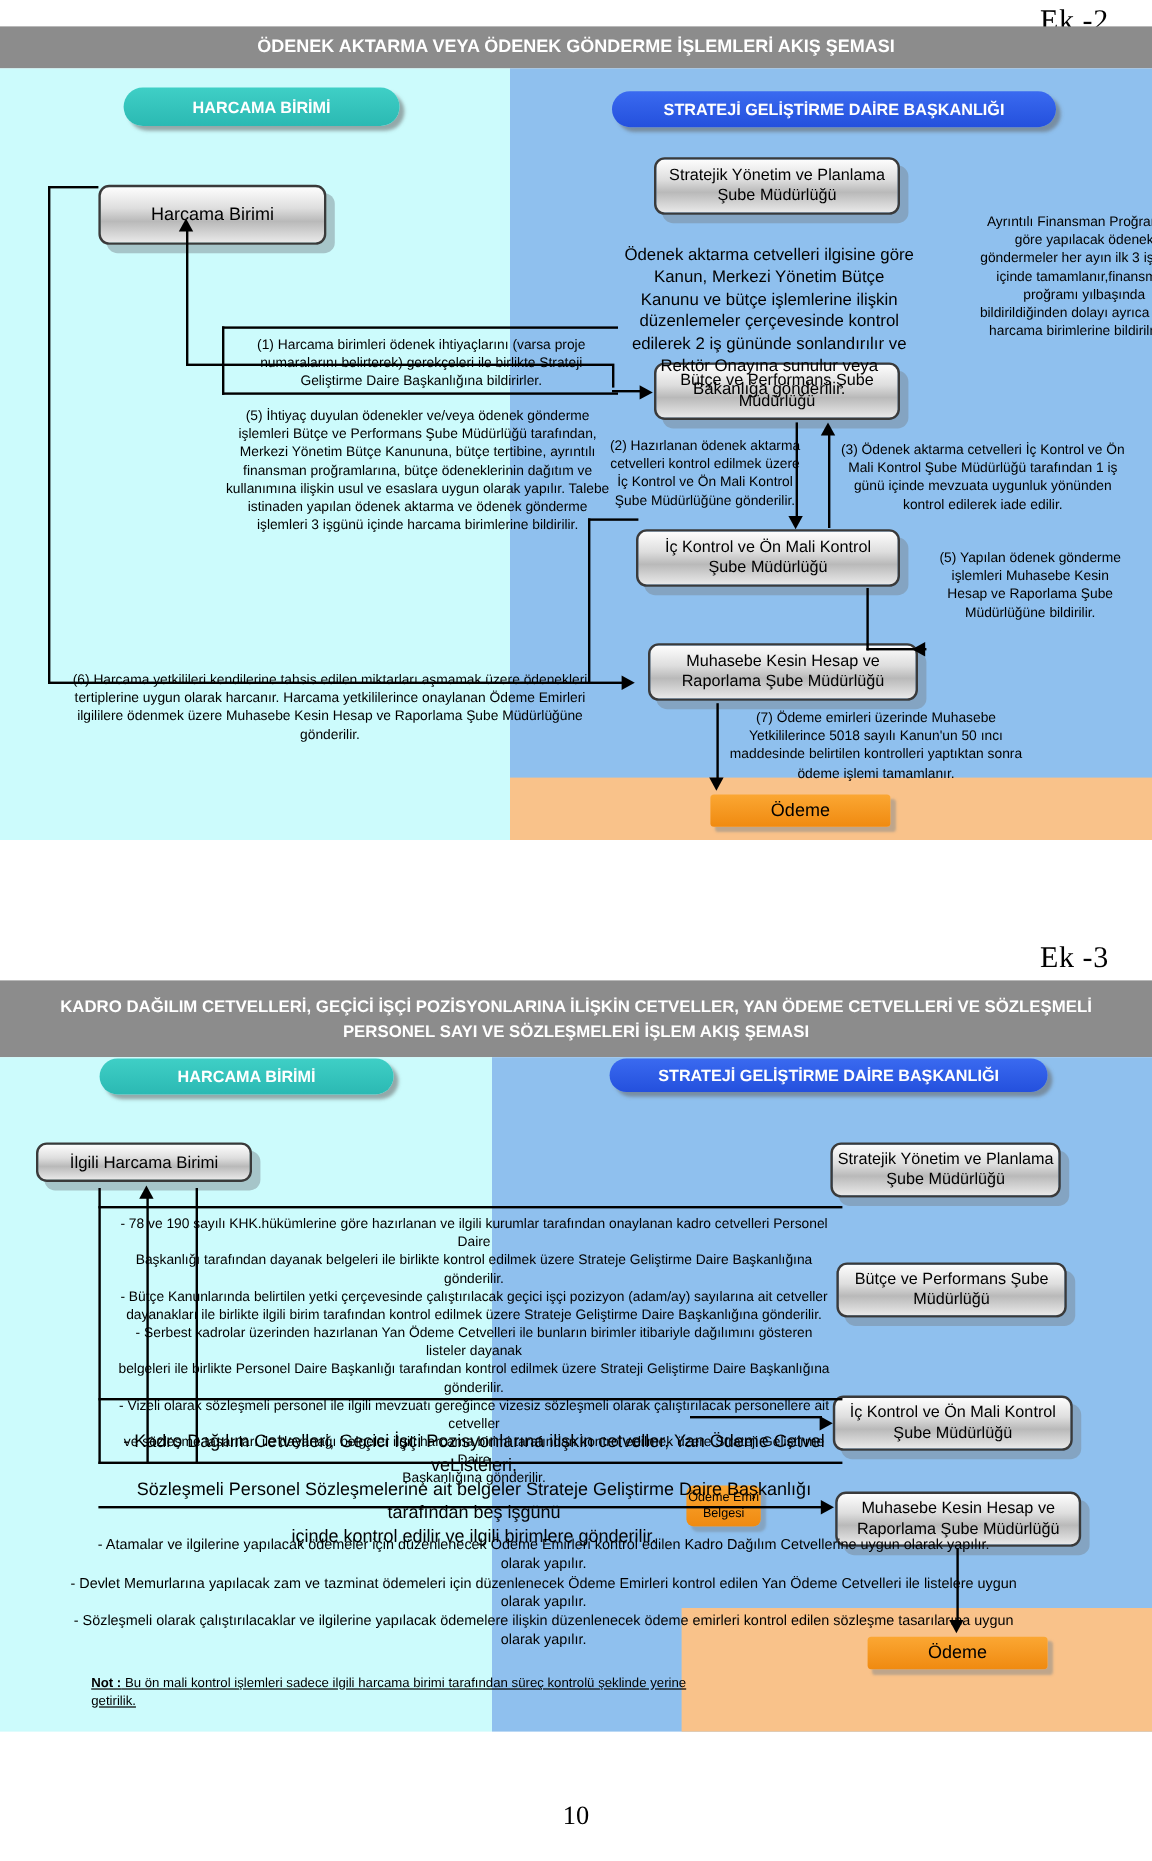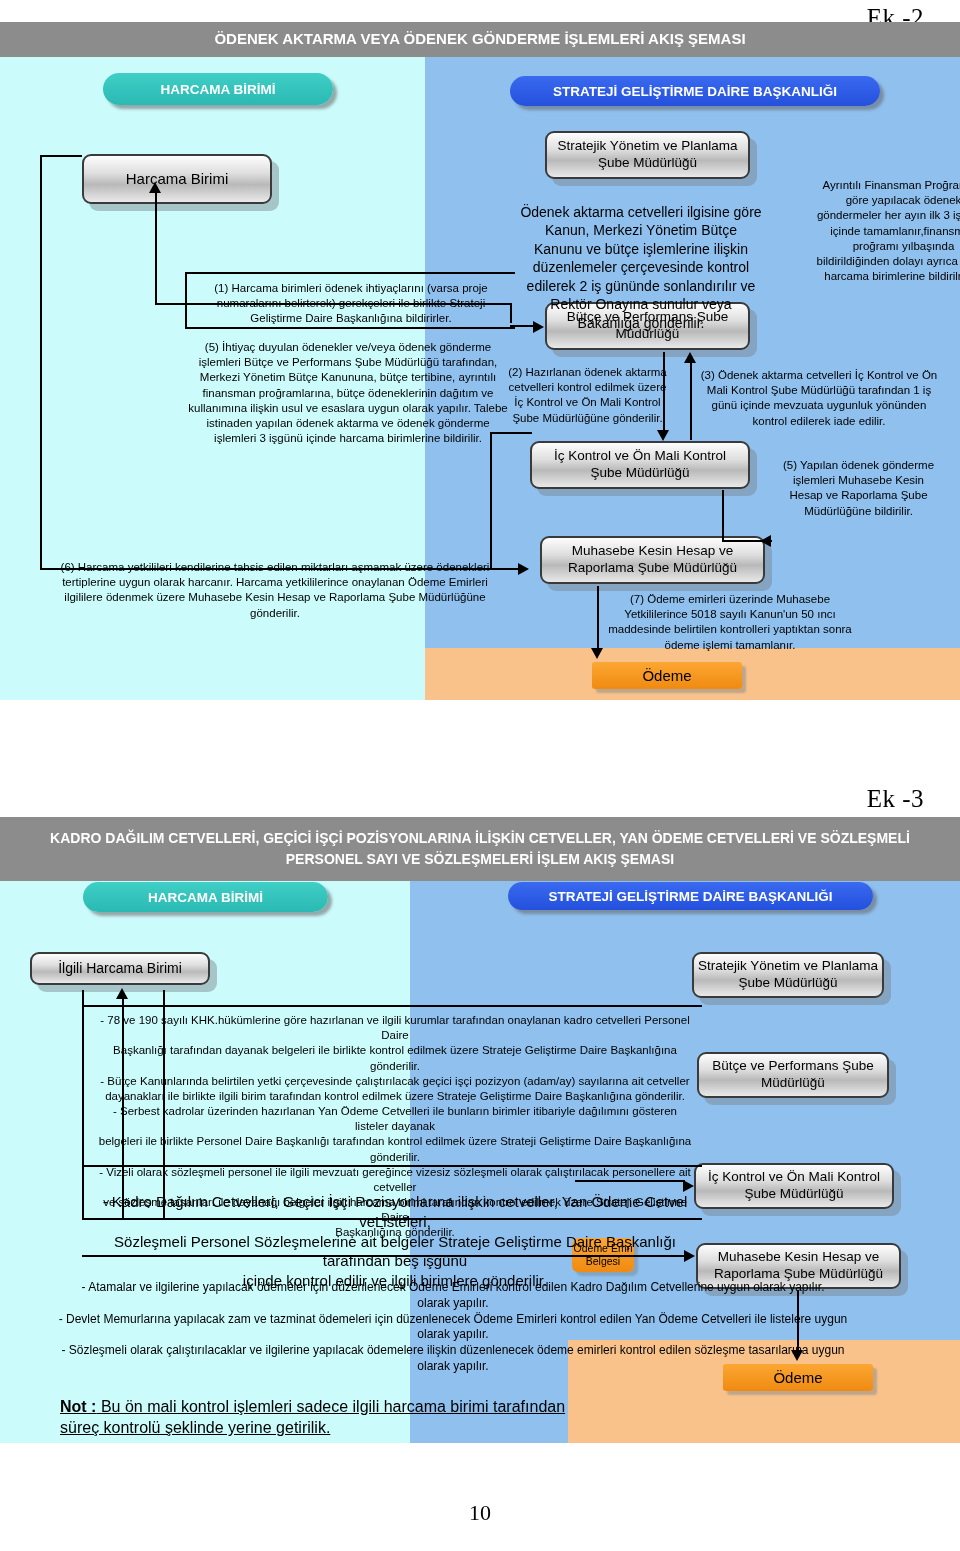--- a/index.html
+++ b/index.html
@@ -289,19 +289,19 @@
 
   <div class="abs note" style="left:48px; top:1280px; width:810px; font-size:12px;">
     <div>- Atamalar ve ilgilerine yapılacak ödemeler için düzenlenecek Ödeme Emirleri kontrol edilen Kadro Dağılım Cetvellerine uygun olarak yapılır.</div>
     <div>olarak yapılır.</div>
     <div>- Devlet Memurlarına yapılacak zam ve tazminat ödemeleri için düzenlenecek Ödeme Emirleri kontrol edilen Yan Ödeme Cetvelleri ile listelere uygun</div>
     <div>olarak yapılır.</div>
     <div>- Sözleşmeli olarak çalıştırılacaklar ve ilgilerine yapılacak ödemelere ilişkin düzenlenecek ödeme emirleri kontrol edilen sözleşme tasarılarına uygun</div>
     <div>olarak yapılır.</div>
   </div>
 
-  <div class="abs note note-left underline-note" style="left:60px; top:1396px; width:520px; font-size:16px;">
+  <div class="abs note note-left underline-note" style="left:76px; top:1396px; width:520px; font-size:11px;">
     <span style="font-weight:bold;">Not :</span><span> Bu ön mali kontrol işlemleri sadece ilgili harcama birimi tarafından süreç kontrolü şeklinde yerine getirilik.</span>
   </div>
 
   <div class="abs page-no" style="left:0; top:1500px; width:960px;">10</div>
 
 </div>
 
 </body></html>

